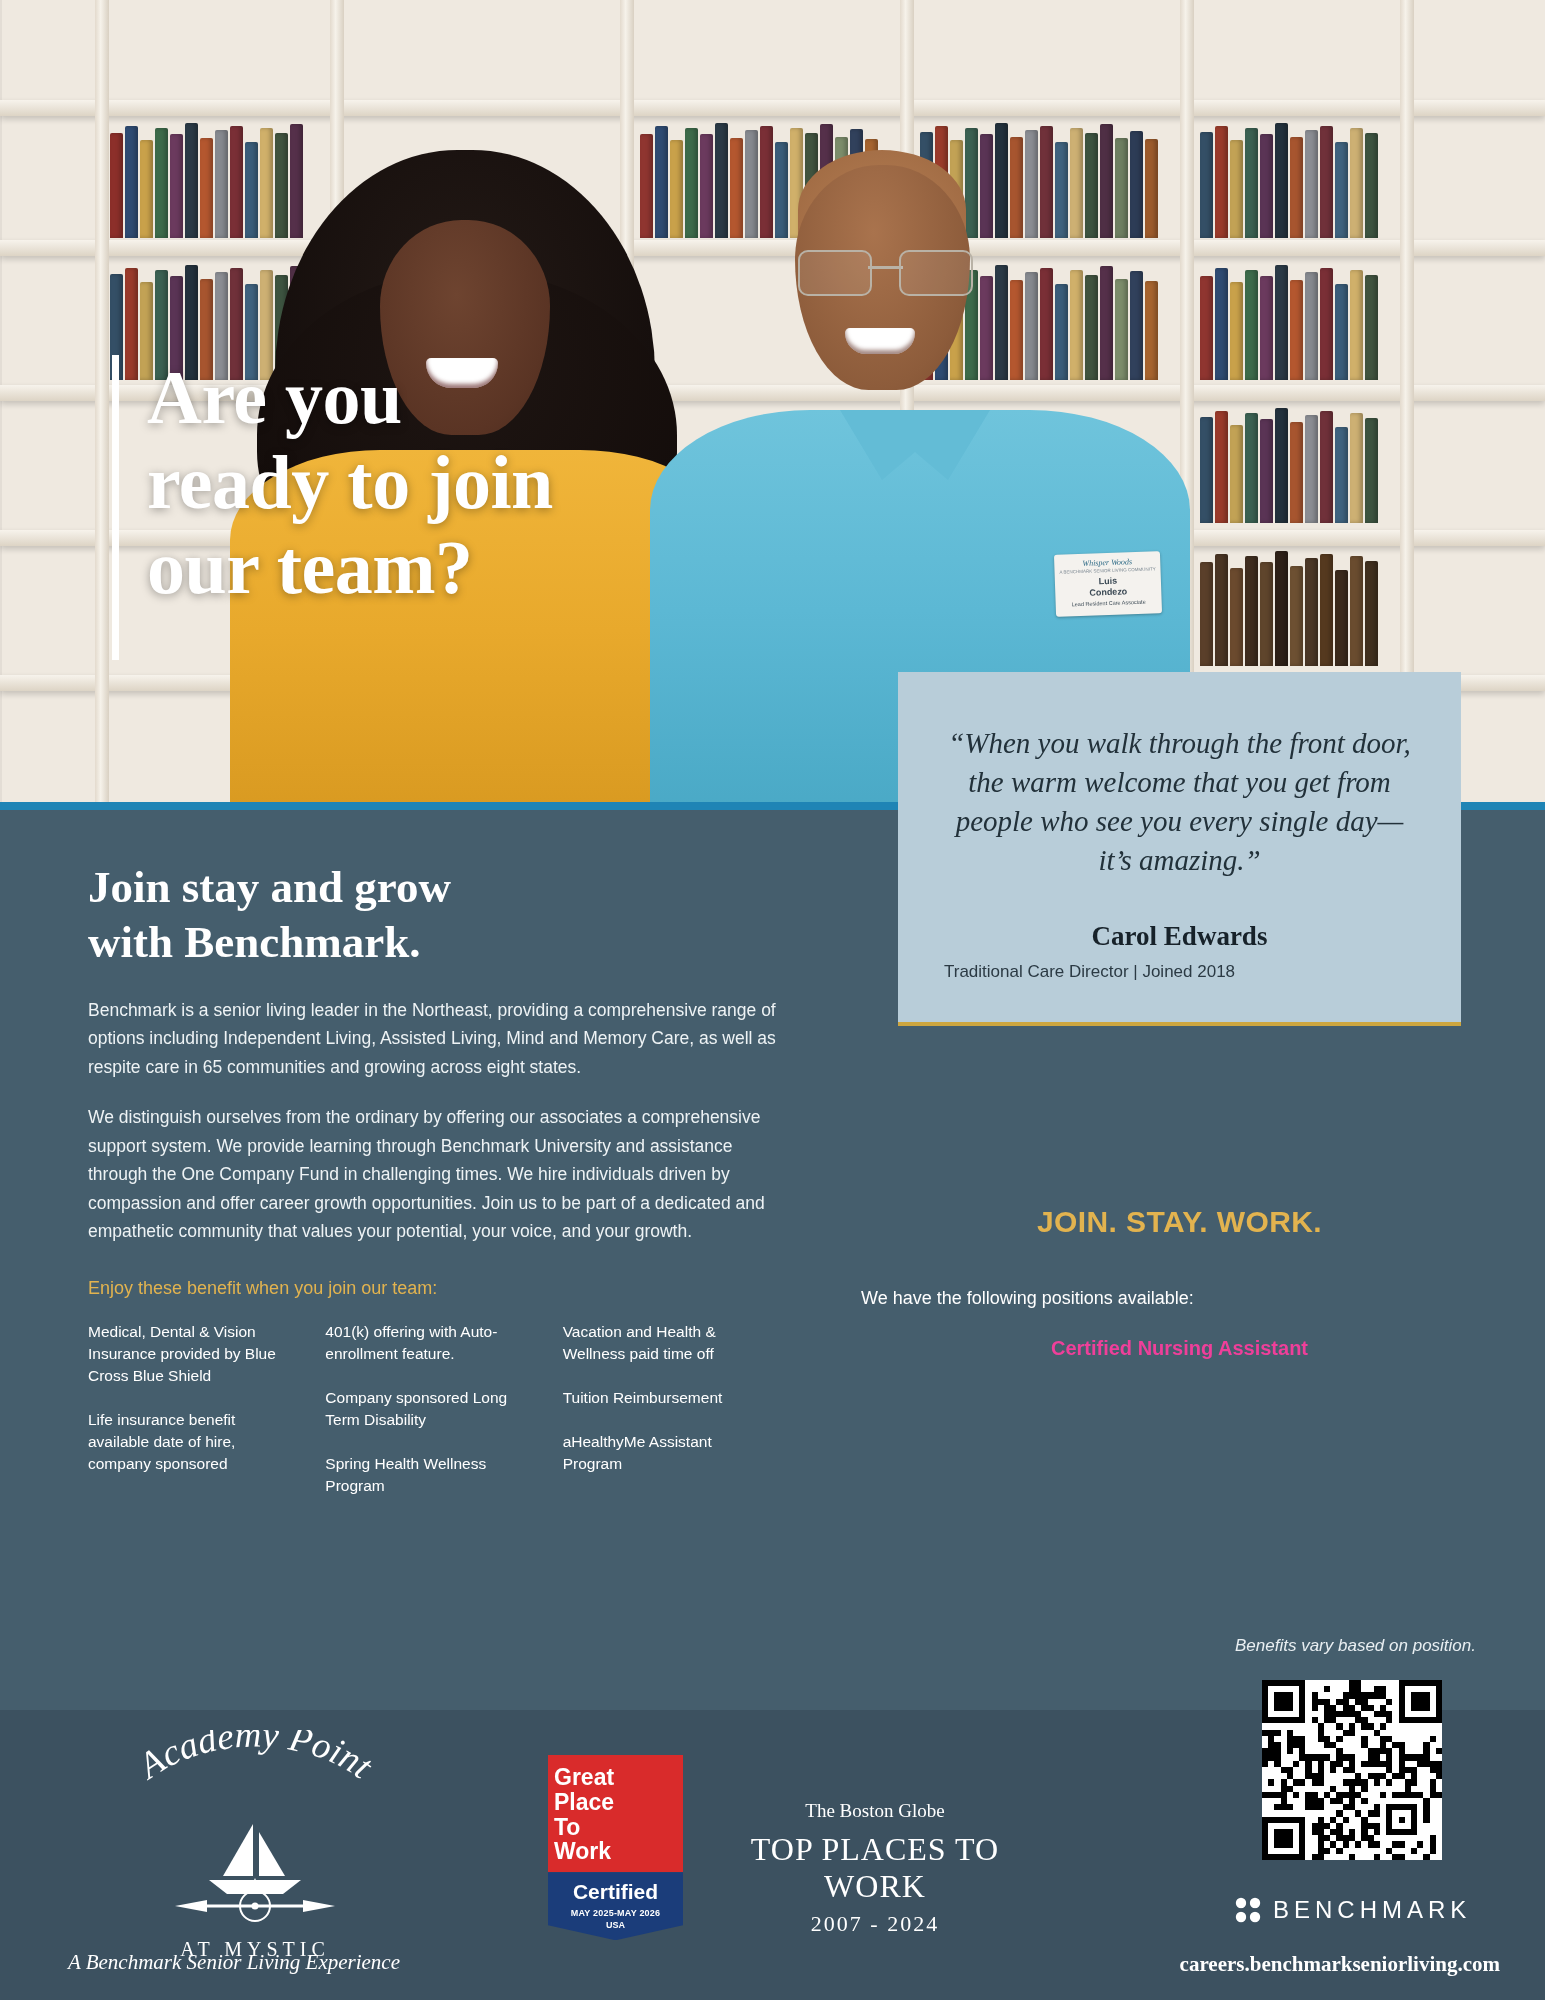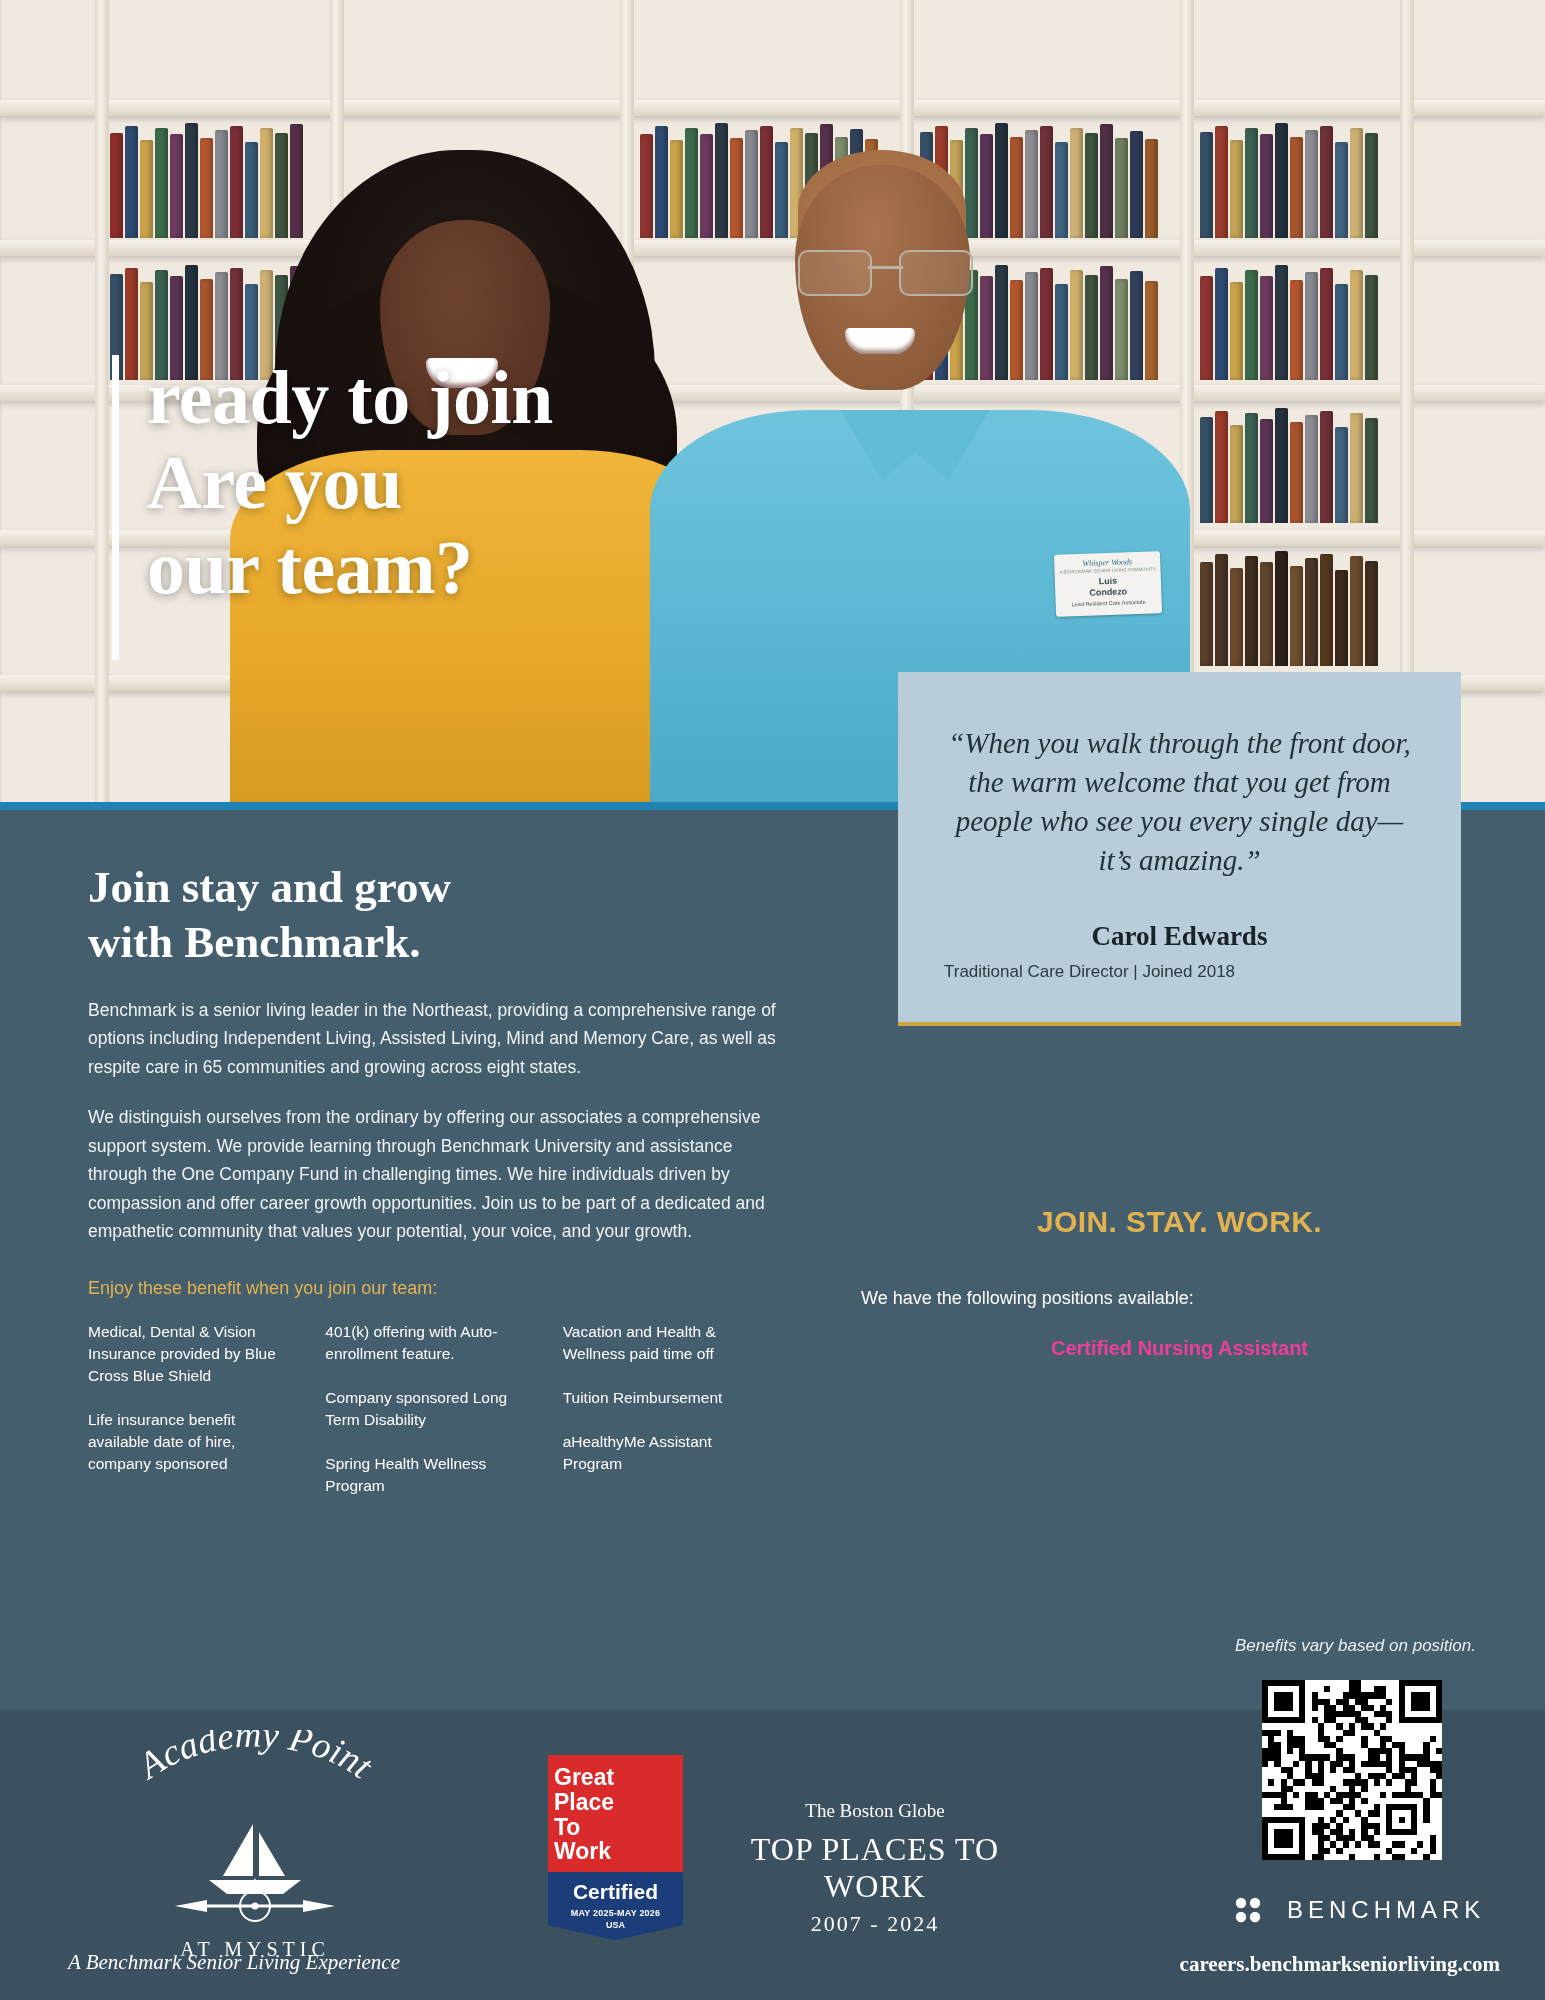--- a/index.html
+++ b/index.html
@@ -476,21 +476,21 @@
     padding: 0;
   }
   .qr canvas, .qr svg { display: block; }
 
   .bm-logo {
     position: absolute;
     left: 1233px;
     top: 1895px;
     display: flex;
     align-items: center;
-    gap: 24px;
+    gap: 10px;
     color: #ffffff;
   }
   .bm-mark {
     width: 30px; height: 30px;
     position: relative;
   }
   .bm-word {
     font-size: 24px;
     letter-spacing: 5px;
   }
@@ -693,22 +693,22 @@
       <div class="pl-logo">Whisper Woods</div>
       <div class="pl-sub">A BENCHMARK SENIOR LIVING COMMUNITY</div>
       <div class="pl-name">Luis</div>
       <div class="pl-name" style="margin-top:0;">Condezo</div>
       <div class="pl-role">Lead Resident Care Associate</div>
     </div>
 
     <div class="headline-wrap">
       <div class="headline-bar"></div>
       <div class="headline">
+        <div>Are you</div>
         <div>ready to join</div>
-        <div>Are you</div>
         <div>our team?</div>
       </div>
     </div>
   </div>
 
   <div class="blue-rule"></div>
 
   <div class="body-panel"></div>
 
   <div class="left-col">

